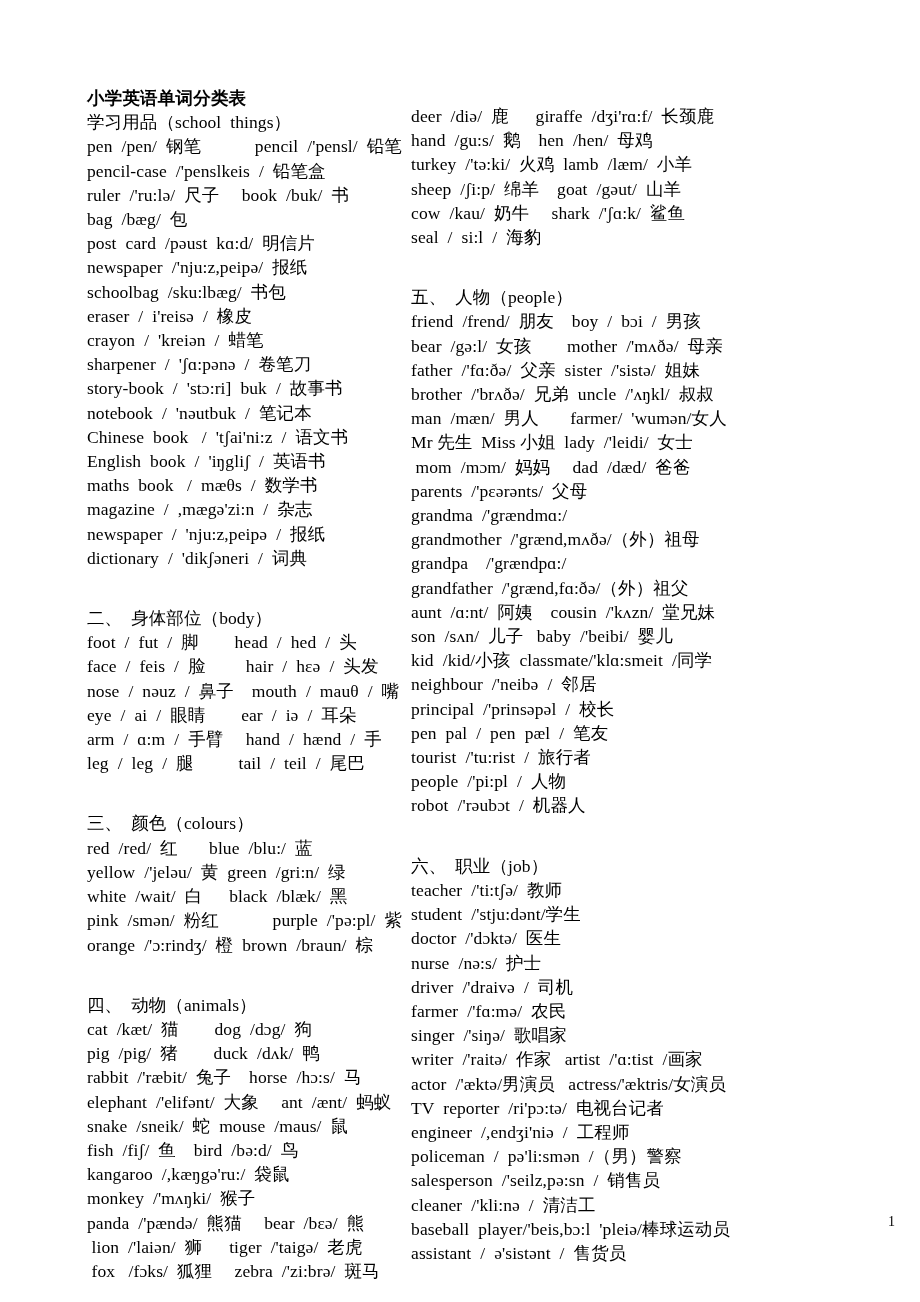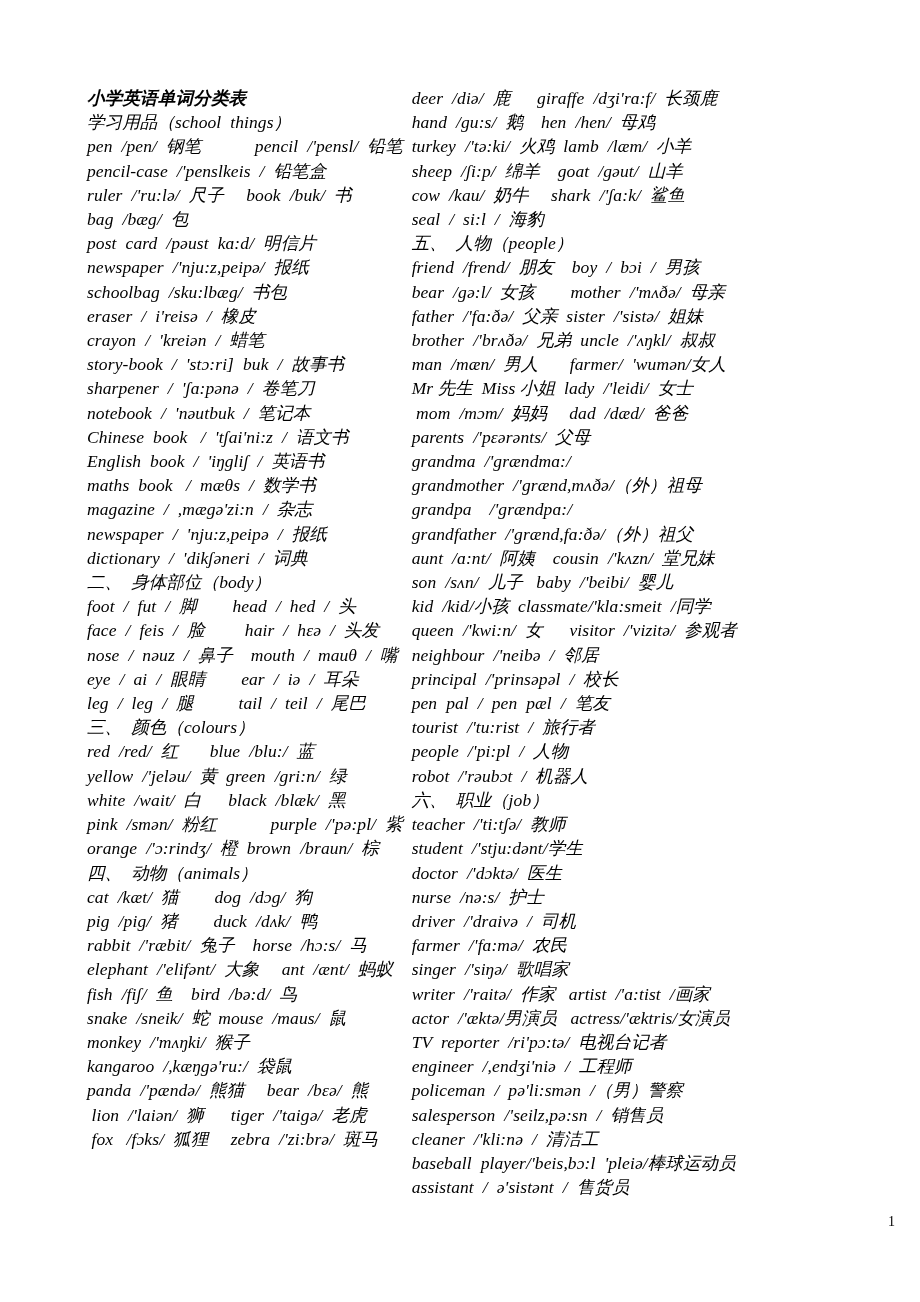--- a/index.html
+++ b/index.html
@@ -15,22 +15,21 @@
     overflow: hidden;
     font-family: "Liberation Serif", "DejaVu Serif", serif;
     color: #000000;
   }
   .columns {
     position: absolute;
     top: 86px;
     left: 0;
     width: 752px;
     display: flex;
-    align-items: flex-start;
-    font-style: italic;
+    align-items: center;
   }
   .col {
     box-sizing: border-box;
   }
   .col-left {
     width: 410px;
     padding-left: 87px;
   }
   .col-right {
     width: 510px;
@@ -47,20 +46,21 @@
     font-size: 17.5px;
     line-height: 24.2px;
     white-space: pre;
     letter-spacing: 0.1px;
   }
   .heading {
     font-size: 17.5px;
     line-height: 24.2px;
     white-space: pre;
     letter-spacing: 0.1px;
+    margin-top: 36px;
   }
   .page-number {
     position: absolute;
     right: 25px;
     bottom: 72px;
     font-size: 14px;
     line-height: 16px;
     font-family: "Liberation Serif", "DejaVu Serif", serif;
   }
 </style>
@@ -76,50 +76,51 @@
       <div class="line">学习用品（school  things）</div>
       <div class="line">pen  /pen/  钢笔            pencil  /'pensl/  铅笔</div>
       <div class="line">pencil-case  /'penslkeis  /  铅笔盒</div>
       <div class="line">ruler  /'ru:lə/  尺子     book  /buk/  书</div>
       <div class="line">bag  /bæg/  包</div>
       <div class="line">post  card  /pəust  kɑ:d/  明信片</div>
       <div class="line">newspaper  /'nju:z,peipə/  报纸</div>
       <div class="line">schoolbag  /sku:lbæg/  书包</div>
       <div class="line">eraser  /  i'reisə  /  橡皮</div>
       <div class="line">crayon  /  'kreiən  /  蜡笔</div>
+      <div class="line">sharpener  /  'ʃɑ:pənə  /  卷笔刀</div>
       <div class="line">story-book  /  'stɔ:ri]  buk  /  故事书</div>
-      <div class="line">sharpener  /  'ʃɑ:pənə  /  卷笔刀</div>
       <div class="line">notebook  /  'nəutbuk  /  笔记本</div>
       <div class="line">Chinese  book   /  'tʃai'ni:z  /  语文书</div>
       <div class="line">English  book  /  'iŋgliʃ  /  英语书</div>
       <div class="line">maths  book   /  mæθs  /  数学书</div>
       <div class="line">magazine  /  ,mægə'zi:n  /  杂志</div>
       <div class="line">newspaper  /  'nju:z,peipə  /  报纸</div>
       <div class="line">dictionary  /  'dikʃəneri  /  词典</div>
       <div class="heading">二、  身体部位（body）</div>
       <div class="line">foot  /  fut  /  脚        head  /  hed  /  头</div>
       <div class="line">face  /  feis  /  脸         hair  /  hɛə  /  头发</div>
       <div class="line">nose  /  nəuz  /  鼻子    mouth  /  mauθ  /  嘴</div>
       <div class="line">eye  /  ai  /  眼睛        ear  /  iə  /  耳朵</div>
+      <div class="line">arm  /  ɑ:m  /  手臂     hand  /  hænd  /  手</div>
       <div class="line">leg  /  leg  /  腿          tail  /  teil  /  尾巴</div>
       <div class="heading">三、  颜色（colours）</div>
       <div class="line">red  /red/  红       blue  /blu:/  蓝</div>
       <div class="line">yellow  /'jeləu/  黄  green  /gri:n/  绿</div>
       <div class="line">white  /wait/  白      black  /blæk/  黑</div>
       <div class="line">pink  /smən/  粉红            purple  /'pə:pl/  紫</div>
       <div class="line">orange  /'ɔ:rindʒ/  橙  brown  /braun/  棕</div>
       <div class="heading">四、  动物（animals）</div>
       <div class="line">cat  /kæt/  猫        dog  /dɔg/  狗</div>
       <div class="line">pig  /pig/  猪        duck  /dʌk/  鸭</div>
       <div class="line">rabbit  /'ræbit/  兔子    horse  /hɔ:s/  马</div>
       <div class="line">elephant  /'elifənt/  大象     ant  /ænt/  蚂蚁</div>
+      <div class="line">snake  /sneik/  蛇  mouse  /maus/  鼠</div>
       <div class="line">fish  /fiʃ/  鱼    bird  /bə:d/  鸟</div>
-      <div class="line">snake  /sneik/  蛇  mouse  /maus/  鼠</div>
+      <div class="line">kangaroo  /,kæŋgə'ru:/  袋鼠</div>
       <div class="line">monkey  /'mʌŋki/  猴子</div>
-      <div class="line">kangaroo  /,kæŋgə'ru:/  袋鼠</div>
       <div class="line">panda  /'pændə/  熊猫     bear  /bɛə/  熊</div>
       <div class="line"> lion  /'laiən/  狮      tiger  /'taigə/  老虎</div>
       <div class="line"> fox   /fɔks/  狐狸     zebra  /'zi:brə/  斑马</div>
     </div>
 
     <div class="col col-right">
       <div class="line">deer  /diə/  鹿      giraffe  /dʒi'rɑ:f/  长颈鹿</div>
       <div class="line">hand  /gu:s/  鹅    hen  /hen/  母鸡</div>
       <div class="line">turkey  /'tə:ki/  火鸡  lamb  /læm/  小羊</div>
       <div class="line">sheep  /ʃi:p/  绵羊    goat  /gəut/  山羊</div>
@@ -134,21 +135,20 @@
       <div class="line">Mr 先生  Miss 小姐  lady  /'leidi/  女士</div>
       <div class="line"> mom  /mɔm/  妈妈     dad  /dæd/  爸爸</div>
       <div class="line">parents  /'pɛərənts/  父母</div>
       <div class="line">grandma  /'grændmɑ:/</div>
       <div class="line">grandmother  /'grænd,mʌðə/（外）祖母</div>
       <div class="line">grandpa    /'grændpɑ:/</div>
       <div class="line">grandfather  /'grænd,fɑ:ðə/（外）祖父</div>
       <div class="line">aunt  /ɑ:nt/  阿姨    cousin  /'kʌzn/  堂兄妹</div>
       <div class="line">son  /sʌn/  儿子   baby  /'beibi/  婴儿</div>
       <div class="line">kid  /kid/小孩  classmate/'klɑ:smeit  /同学</div>
-      <div class="line">queen  /'kwi:n/  女      visitor  /'vizitə/  参观者</div>
       <div class="line">neighbour  /'neibə  /  邻居</div>
       <div class="line">principal  /'prinsəpəl  /  校长</div>
       <div class="line">pen  pal  /  pen  pæl  /  笔友</div>
       <div class="line">tourist  /'tu:rist  /  旅行者</div>
       <div class="line">people  /'pi:pl  /  人物</div>
       <div class="line">robot  /'rəubɔt  /  机器人</div>
       <div class="heading">六、  职业（job）</div>
       <div class="line">teacher  /'ti:tʃə/  教师</div>
       <div class="line">student  /'stju:dənt/学生</div>
       <div class="line">doctor  /'dɔktə/  医生</div>

